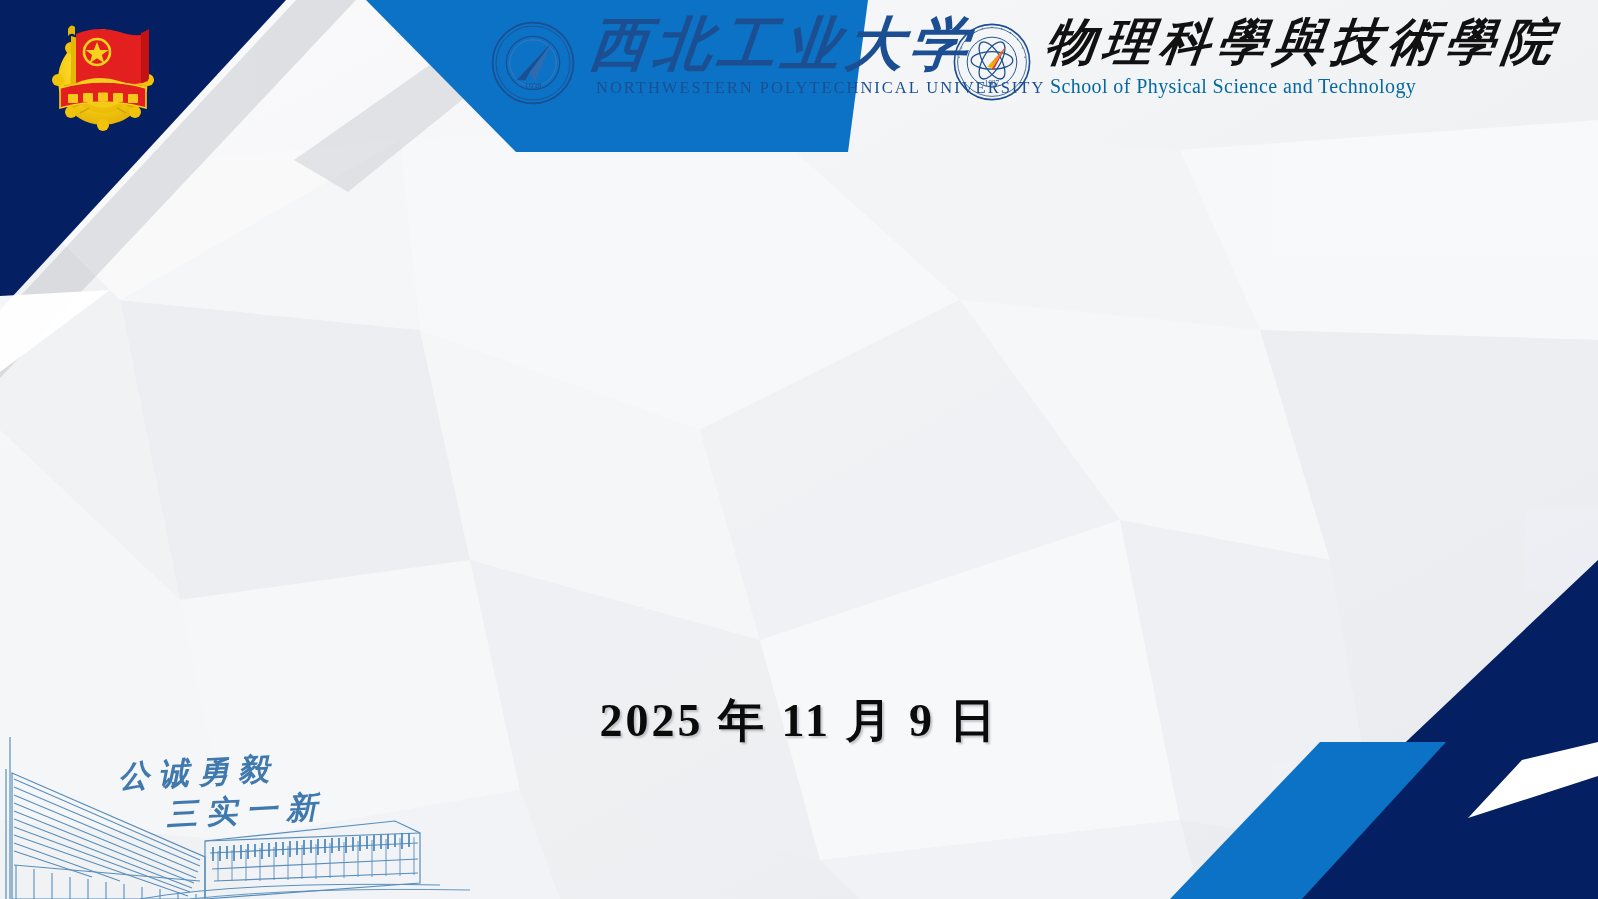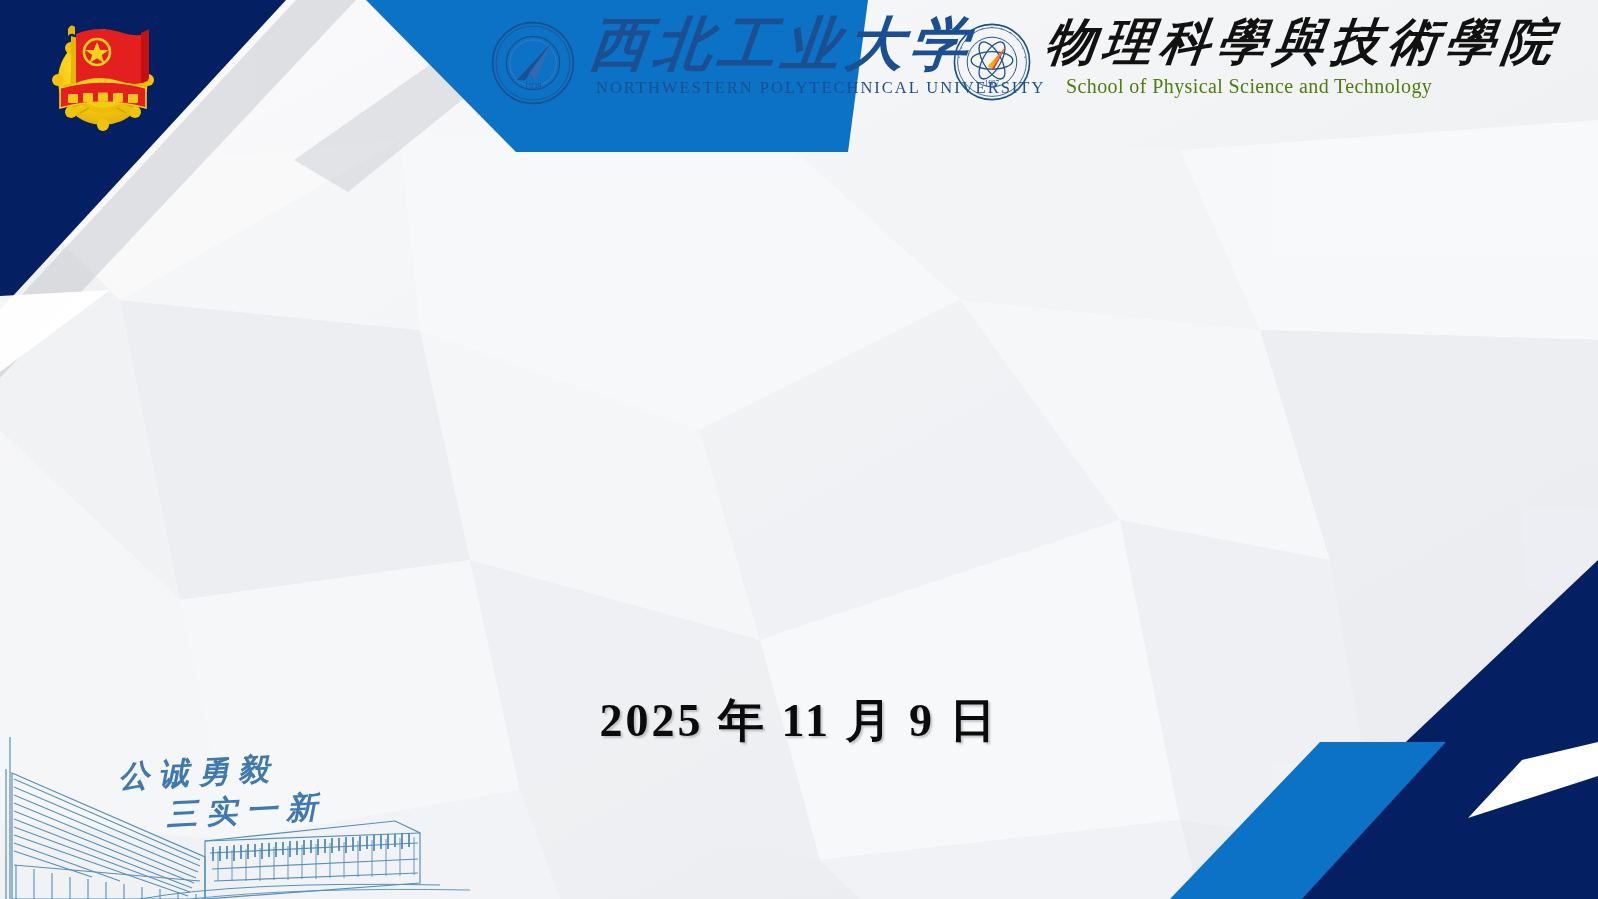--- a/index.html
+++ b/index.html
@@ -100,25 +100,25 @@
     font-style: italic;
     color: #111111;
     line-height: 1.05;
     letter-spacing: 7px;
     white-space: nowrap;
     transform: skewX(-7deg);
   }
   .spst-en {
     font-family: "Liberation Serif", serif;
     font-size: 20px;
-    color: #4d7c0f;
+    color: #0369a1;
     letter-spacing: 0.4px;
     white-space: nowrap;
     margin-top: 6px;
-    margin-left: 20px;
+    margin-left: 4px;
   }
 
   
   .title-wrap {
     position: absolute;
     left: 0;
     top: 330px;
     width: 1598px;
     z-index: 30;
     text-align: center;

